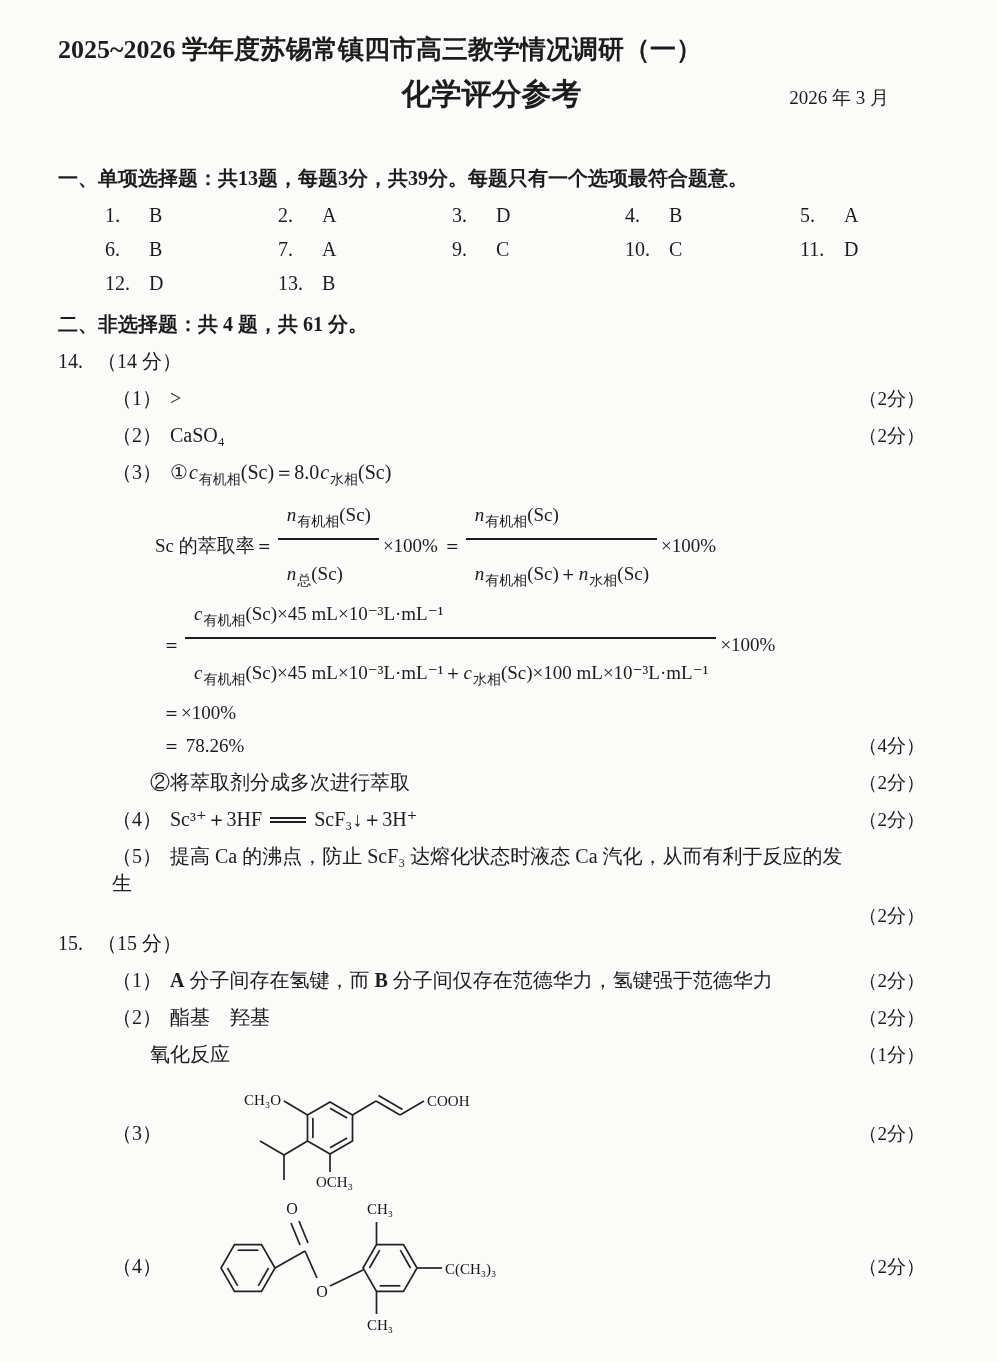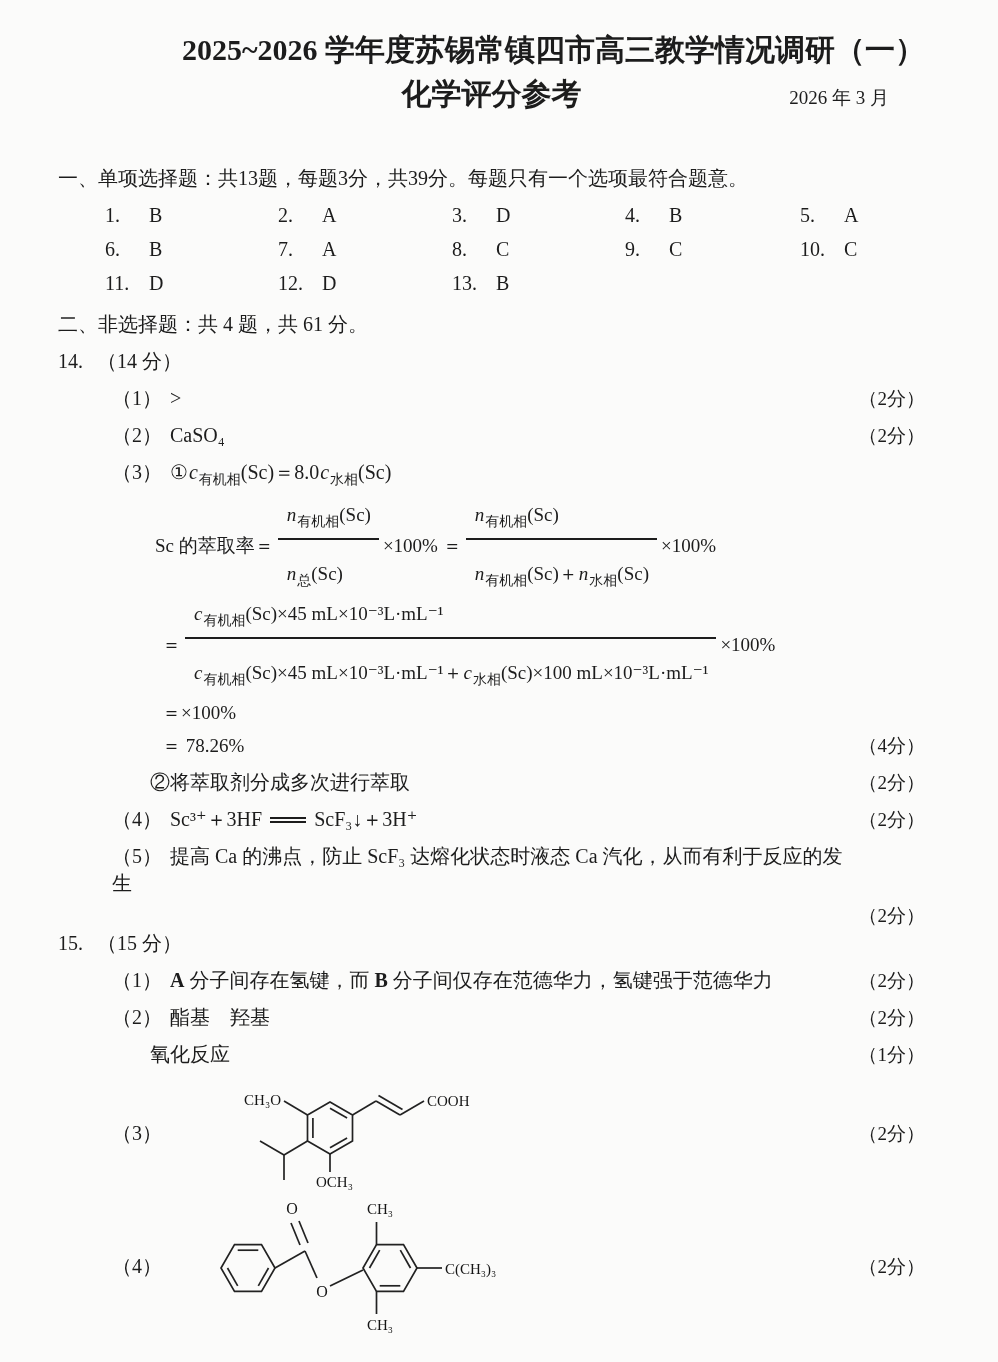--- a/index.html
+++ b/index.html
@@ -2,25 +2,25 @@
 <html><head>
 <meta charset="utf-8">
 <style>
   html,body{margin:0;padding:0}
   body{
     width:998px;height:1362px;overflow:hidden;
     background:#fbfbfa;color:#1c1c1c;
     font-family:"Liberation Serif","DejaVu Serif",serif;
   }
   .doc{position:relative;padding:30px 73px 0 58px}
-  .title{font-size:30px;line-height:40px;font-weight:700;text-align:right;white-space:nowrap;margin:0}
+  .title{font-size:26px;line-height:40px;font-weight:700;text-align:left;white-space:nowrap;margin:0}
   .subrow{position:relative;height:46px;margin-top:2px}
   .subtitle{text-align:center;font-size:30px;font-weight:700;line-height:44px}
   .date{position:absolute;right:36px;top:13px;font-size:19px;font-weight:400}
-  .sec-head{font-size:20px;font-weight:400;margin-top:46px;line-height:28px}
+  .sec-head{font-size:20px;font-weight:700;margin-top:46px;line-height:28px}
   .sec-head.s2{margin-top:10px}
   .mc-grid{display:grid;grid-template-columns:173px 174px 173px 175px auto;
     padding-left:47px;margin-top:6px;font-size:20px;line-height:34px}
   .mc-n{display:inline-block;min-width:28px}
   .mc-a{margin-left:16px}
   .qhead{font-size:20px;margin-top:10px;line-height:27px}
   .qhead .pts{margin-left:14px}
   .row{position:relative;font-size:20px;line-height:27px;margin-top:10px;padding-right:78px}
   .row .score{position:absolute;right:0;top:0;font-size:19px;white-space:nowrap}
   .item{padding-left:54px}
@@ -62,21 +62,20 @@
   <div class="sec-head">一、单项选择题：共13题，每题3分，共39分。每题只有一个选项最符合题意。</div>
 
   <div class="mc-grid">
     <div><span class="mc-n">1.</span><span class="mc-a">B</span></div>
     <div><span class="mc-n">2.</span><span class="mc-a">A</span></div>
     <div><span class="mc-n">3.</span><span class="mc-a">D</span></div>
     <div><span class="mc-n">4.</span><span class="mc-a">B</span></div>
     <div><span class="mc-n">5.</span><span class="mc-a">A</span></div>
     <div><span class="mc-n">6.</span><span class="mc-a">B</span></div>
     <div><span class="mc-n">7.</span><span class="mc-a">A</span></div>
-    <div><span class="mc-n">8.</span><span class="mc-a">C</span></div>
     <div><span class="mc-n">9.</span><span class="mc-a">C</span></div>
     <div><span class="mc-n">10.</span><span class="mc-a">C</span></div>
     <div><span class="mc-n">11.</span><span class="mc-a">D</span></div>
     <div><span class="mc-n">12.</span><span class="mc-a">D</span></div>
     <div><span class="mc-n">13.</span><span class="mc-a">B</span></div>
   </div>
 
   <div class="sec-head s2">二、非选择题：共 4 题，共 61 分。</div>
 
   <div class="qhead">

